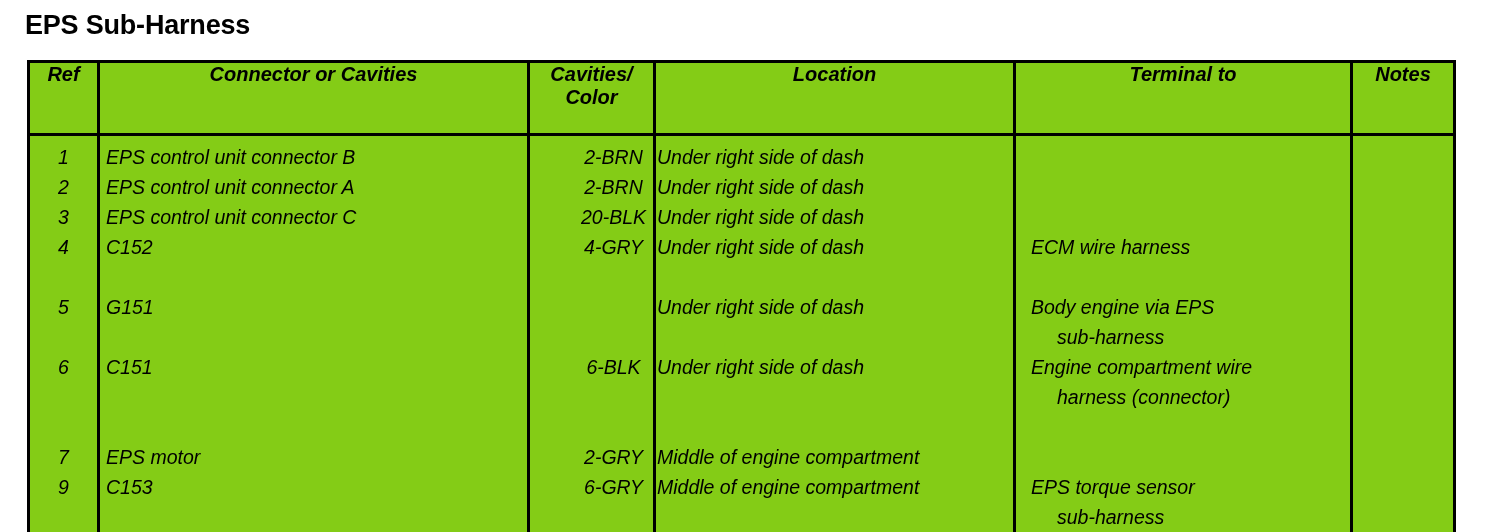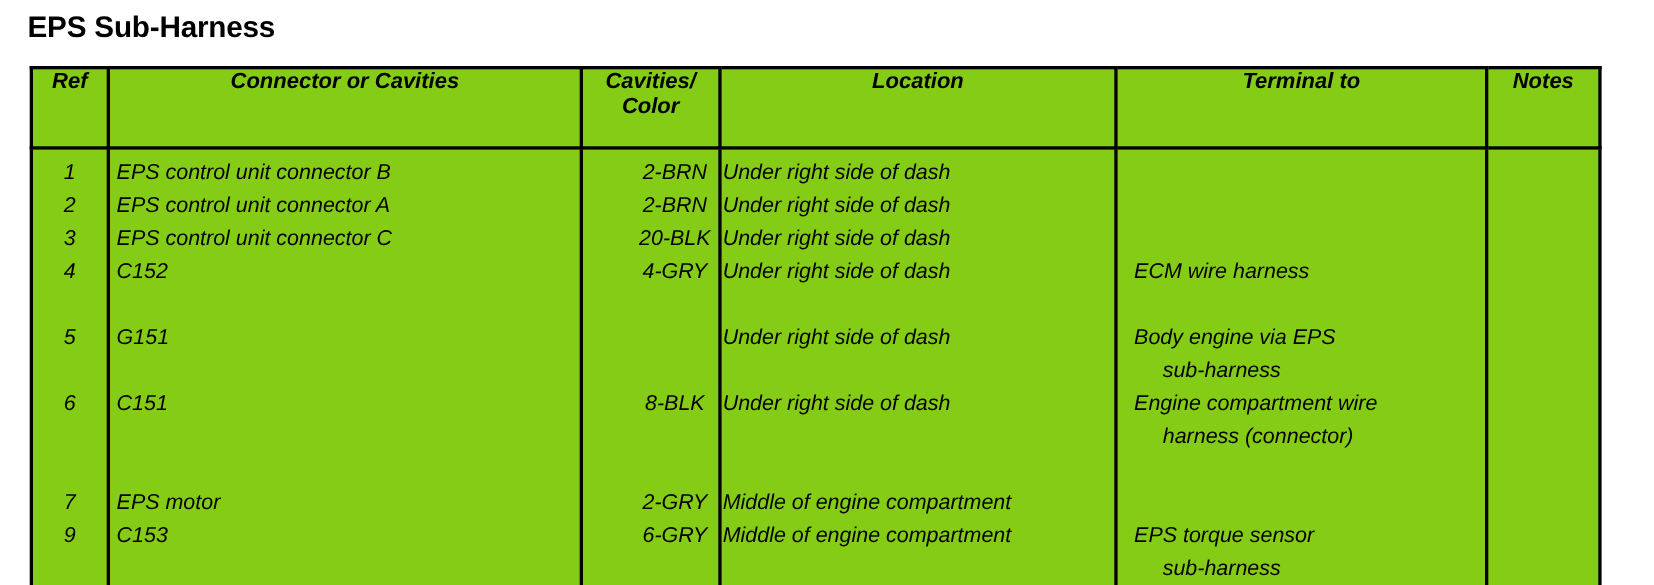--- a/index.html
+++ b/index.html
@@ -179,21 +179,21 @@
         </td>
         <td class="cell-cavities">
           <div class="lines">
               <div class="line">2-BRN</div>
               <div class="line">2-BRN</div>
               <div class="line">20-BLK</div>
               <div class="line">4-GRY</div>
               <div class="line blank">&nbsp;</div>
               <div class="line blank">&nbsp;</div>
               <div class="line blank">&nbsp;</div>
-              <div class="line">8-BLK</div>
+              <div class="line">6-BLK</div>
               <div class="line blank">&nbsp;</div>
               <div class="line blank">&nbsp;</div>
               <div class="line">2-GRY</div>
               <div class="line">6-GRY</div>
               <div class="line blank">&nbsp;</div>
             </div>
         </td>
         <td class="cell-location">
           <div class="lines">
               <div class="line">Under right side of dash</div>

